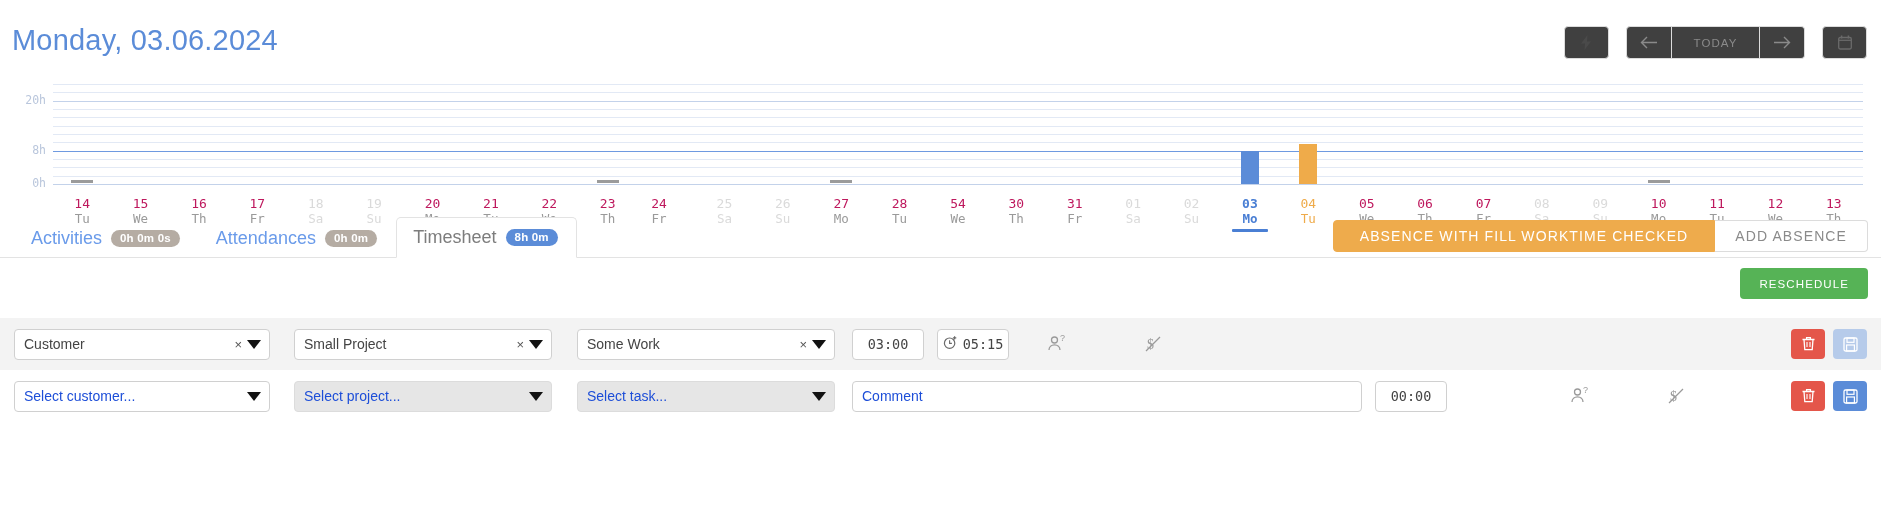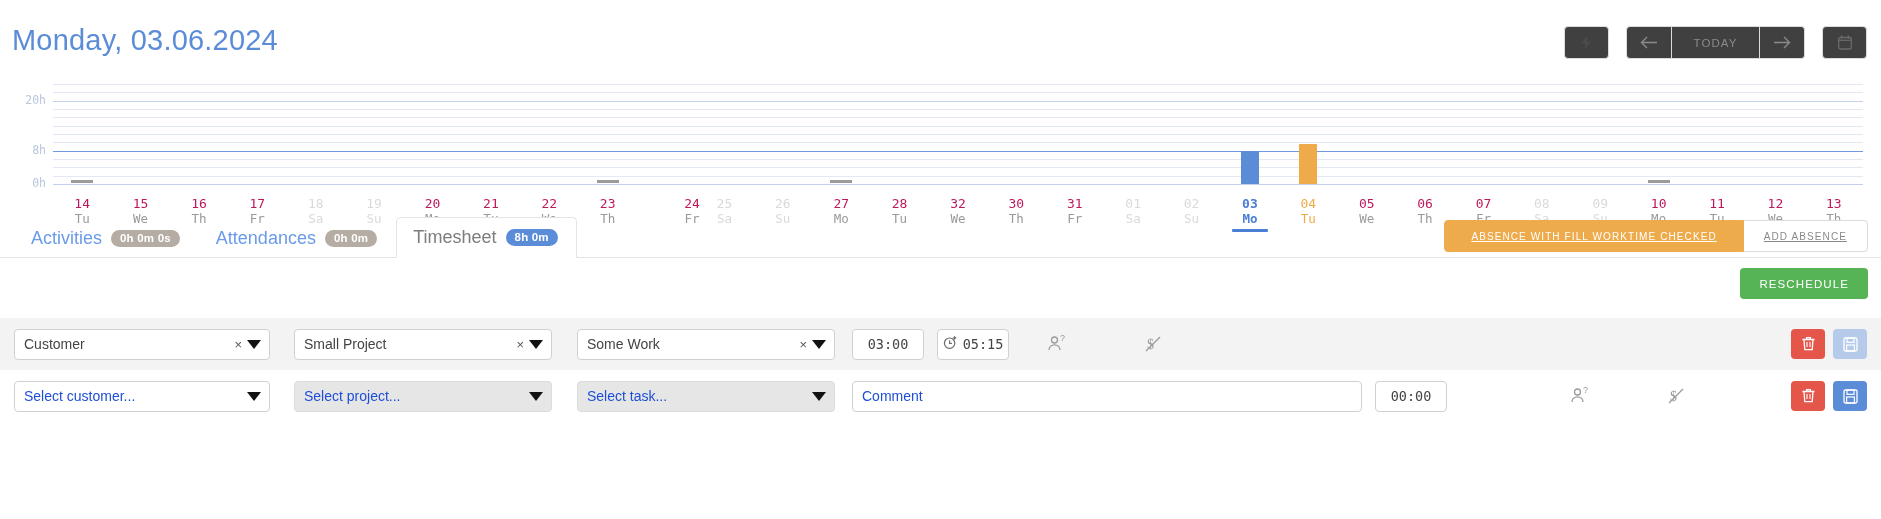--- a/index.html
+++ b/index.html
@@ -86,23 +86,22 @@
   .badge {
     font-size: 11.5px; color: #fff; background: #b5aca3;
     border-radius: 10px; padding: 3px 9px 3px 9px; font-weight: 700;
     line-height: 1; letter-spacing: .2px;
   }
   .tab.active .badge { background: #5b8cd8; }
 
   .tab-actions { position: absolute; right: 13px; top: 2px; display: flex; }
   .act-btn {
     height: 32px; display: flex; align-items: center; justify-content: center;
-    font-size: 10px; letter-spacing: 1.1px; padding: 0 20px; cursor: pointer;
+    font-size: 14px; letter-spacing: 1.1px; padding: 0 20px; cursor: pointer;
     border: 1px solid #dcdcdc;
-    text-decoration: underline;
   }
   .act-btn.orange {
     background: #eeab4c; color: #fff; border-color: #eeab4c;
     border-radius: 4px 0 0 4px; padding: 0 26px;
   }
   .act-btn.white { background: #fff; color: #8a8a8a; border-radius: 0 4px 4px 0; border-left: none; }
 
   .reschedule-row { position: absolute; right: 13px; top: 268px; }
   .btn-green {
     background: #56b356; color: #fff; border: none; border-radius: 4px;
@@ -265,42 +264,42 @@
           <span class="w">Tu</span>
         </div>
         <div class="x-tick" style="left: 522.29px; top: 0px;">
           <span class="d">22</span>
           <span class="w">We</span>
         </div>
         <div class="x-tick" style="left: 580.677px; top: 0px;">
           <span class="d">23</span>
           <span class="w">Th</span>
         </div>
-        <div class="x-tick" style="left: 665px; top: 0px;">
+        <div class="x-tick" style="left: 632px; top: 0px;">
           <span class="d">24</span>
           <span class="w">Fr</span>
         </div>
         <div class="x-tick weekend" style="left: 697.452px; top: 0px;">
           <span class="d">25</span>
           <span class="w">Sa</span>
         </div>
         <div class="x-tick weekend" style="left: 755.839px; top: 0px;">
           <span class="d">26</span>
           <span class="w">Su</span>
         </div>
         <div class="x-tick" style="left: 814.226px; top: 0px;">
           <span class="d">27</span>
           <span class="w">Mo</span>
         </div>
         <div class="x-tick" style="left: 872.613px; top: 0px;">
           <span class="d">28</span>
           <span class="w">Tu</span>
         </div>
         <div class="x-tick" style="left: 931px; top: 0px;">
-          <span class="d">32</span>
+          <span class="d">54</span>
           <span class="w">We</span>
         </div>
         <div class="x-tick" style="left: 989.387px; top: 0px;">
           <span class="d">30</span>
           <span class="w">Th</span>
         </div>
         <div class="x-tick" style="left: 1047.77px; top: 0px;">
           <span class="d">31</span>
           <span class="w">Fr</span>
         </div>

